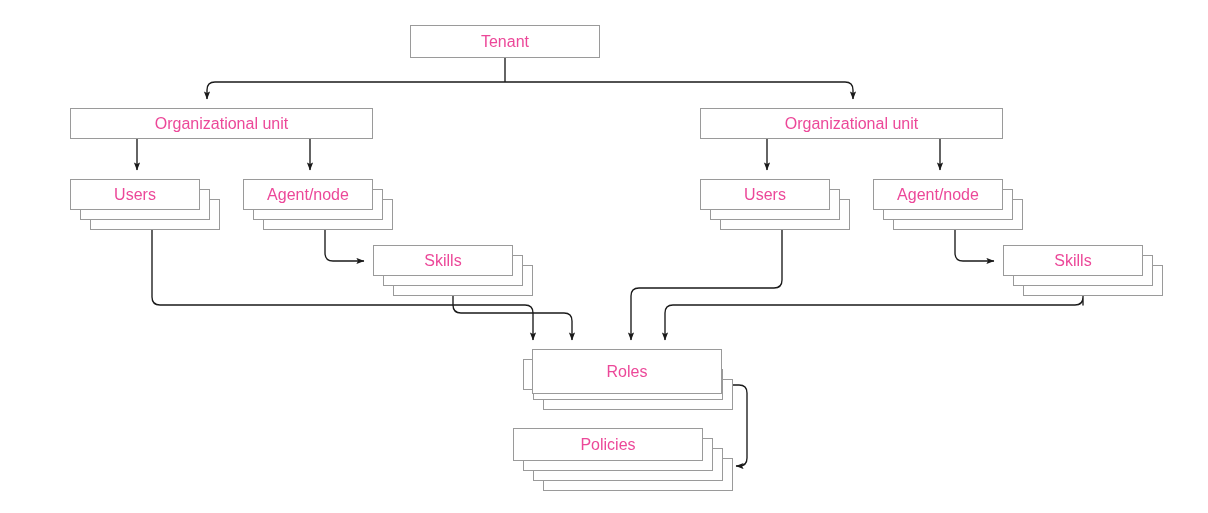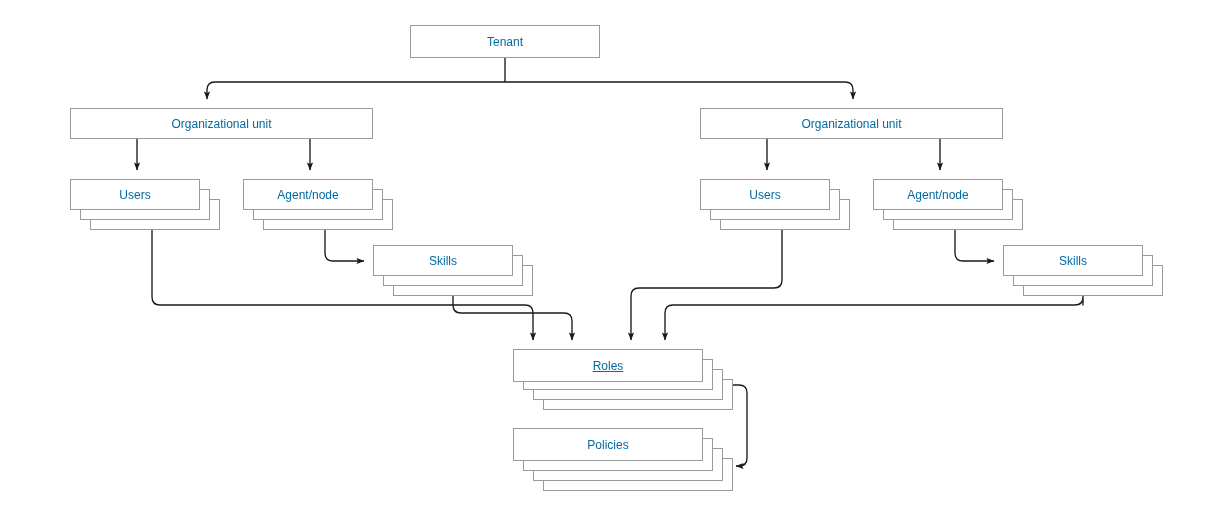--- a/index.html
+++ b/index.html
@@ -26,22 +26,22 @@
     pointer-events: none;
   }
   .node {
     position: absolute;
     box-sizing: border-box;
     background: #ffffff;
     border: 1px solid #9a9a9a;
     display: flex;
     align-items: center;
     justify-content: center;
-    color: #0369a1;
-    font-size: 12px;
+    color: #ec4899;
+    font-size: 16px;
     line-height: 1;
     white-space: nowrap;
     z-index: 5;
   }
   .shadow-card {
     position: absolute;
     box-sizing: border-box;
     background: #ffffff;
     border: 1px solid #9a9a9a;
     z-index: 2;
@@ -136,21 +136,21 @@
 
   <div class="shadow-card s1" style="left:1013px; top:255px; width:140px; height:31px;"></div>
   <div class="shadow-card s2" style="left:1023px; top:265px; width:140px; height:31px;"></div>
   <div class="node" style="left:1003px; top:245px; width:140px; height:31px;">
     <span>Skills</span>
   </div>
 
   <div class="shadow-card s1" style="left:523px; top:359px; width:190px; height:31px;"></div>
   <div class="shadow-card s2" style="left:533px; top:369px; width:190px; height:31px;"></div>
   <div class="shadow-card s3" style="left:543px; top:379px; width:190px; height:31px;"></div>
-  <div class="node" style="left:513px; top:349px; width:190px; height:33px;text-decoration:underline;">
+  <div class="node" style="left:532px; top:349px; width:190px; height:45px;">
     <span>Roles</span>
   </div>
 
   <div class="shadow-card s1" style="left:523px; top:438px; width:190px; height:33px;"></div>
   <div class="shadow-card s2" style="left:533px; top:448px; width:190px; height:33px;"></div>
   <div class="shadow-card s3" style="left:543px; top:458px; width:190px; height:33px;"></div>
   <div class="node" style="left:513px; top:428px; width:190px; height:33px;text-align:center;">
     <span>Policies</span>
   </div>
 

